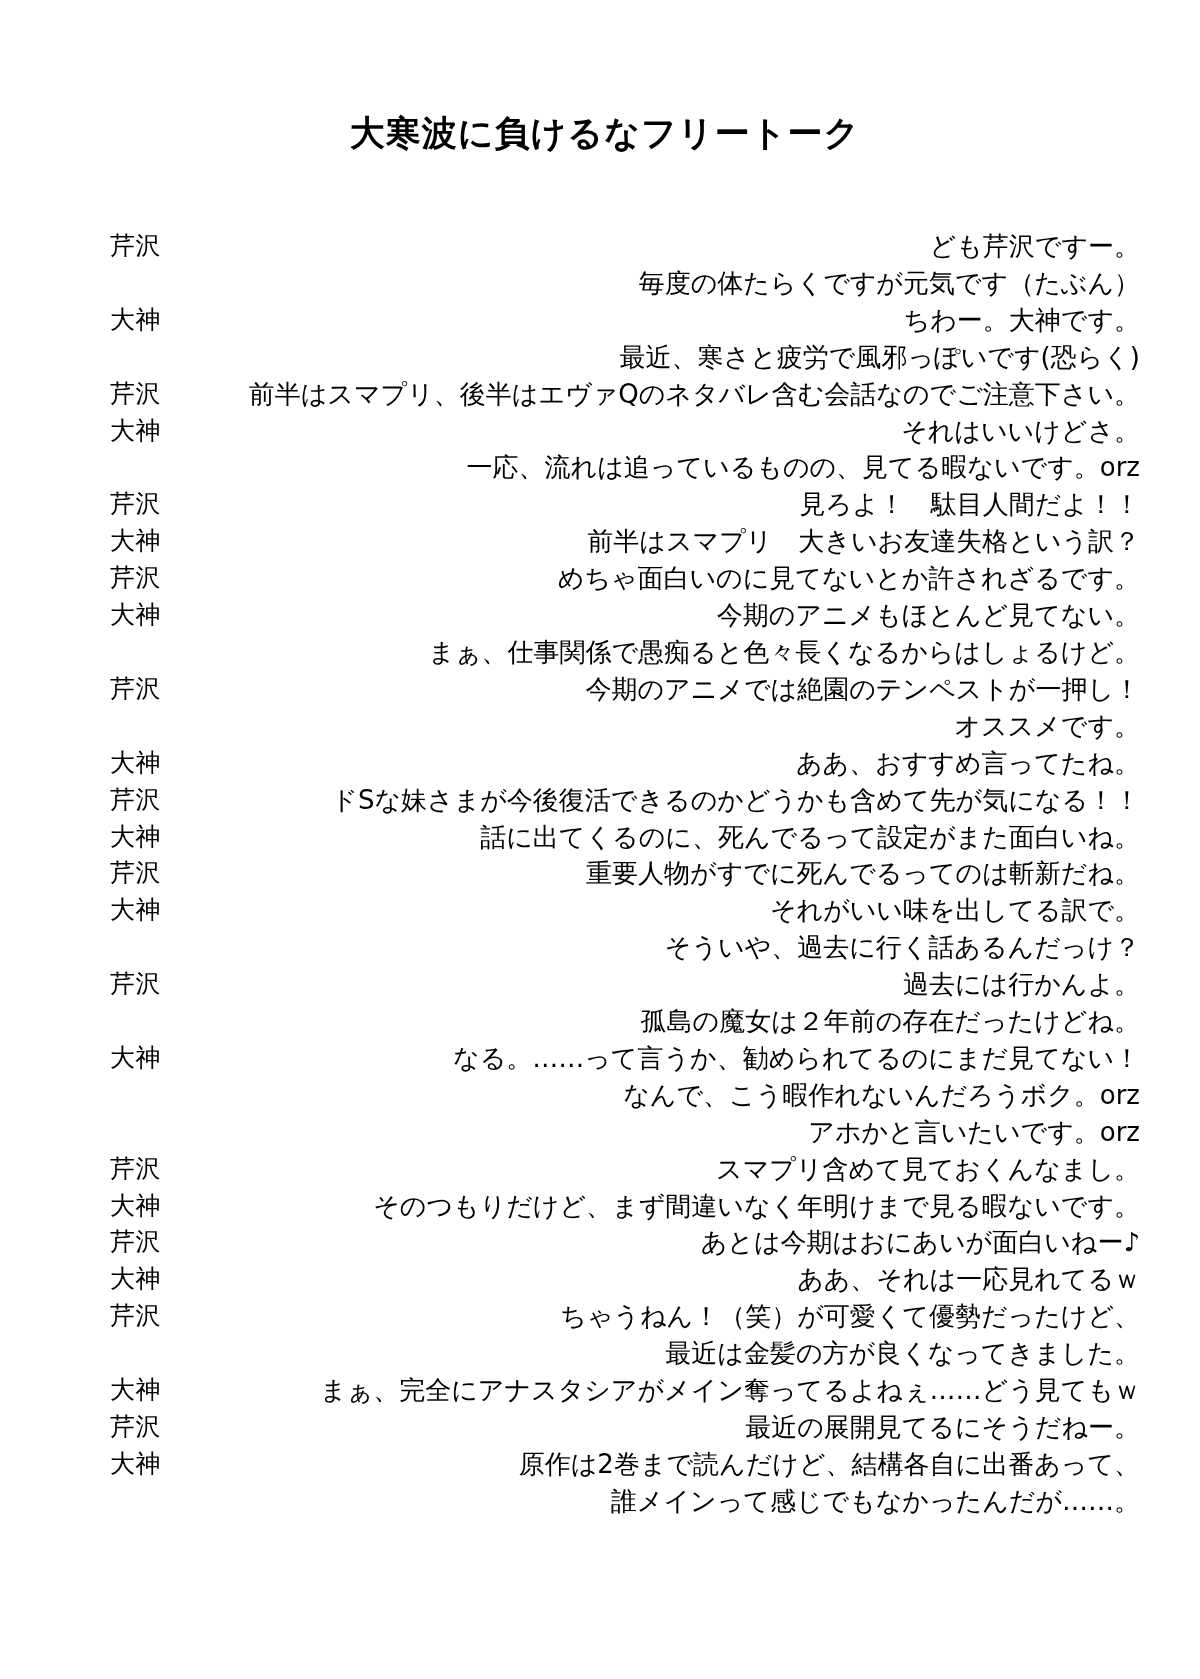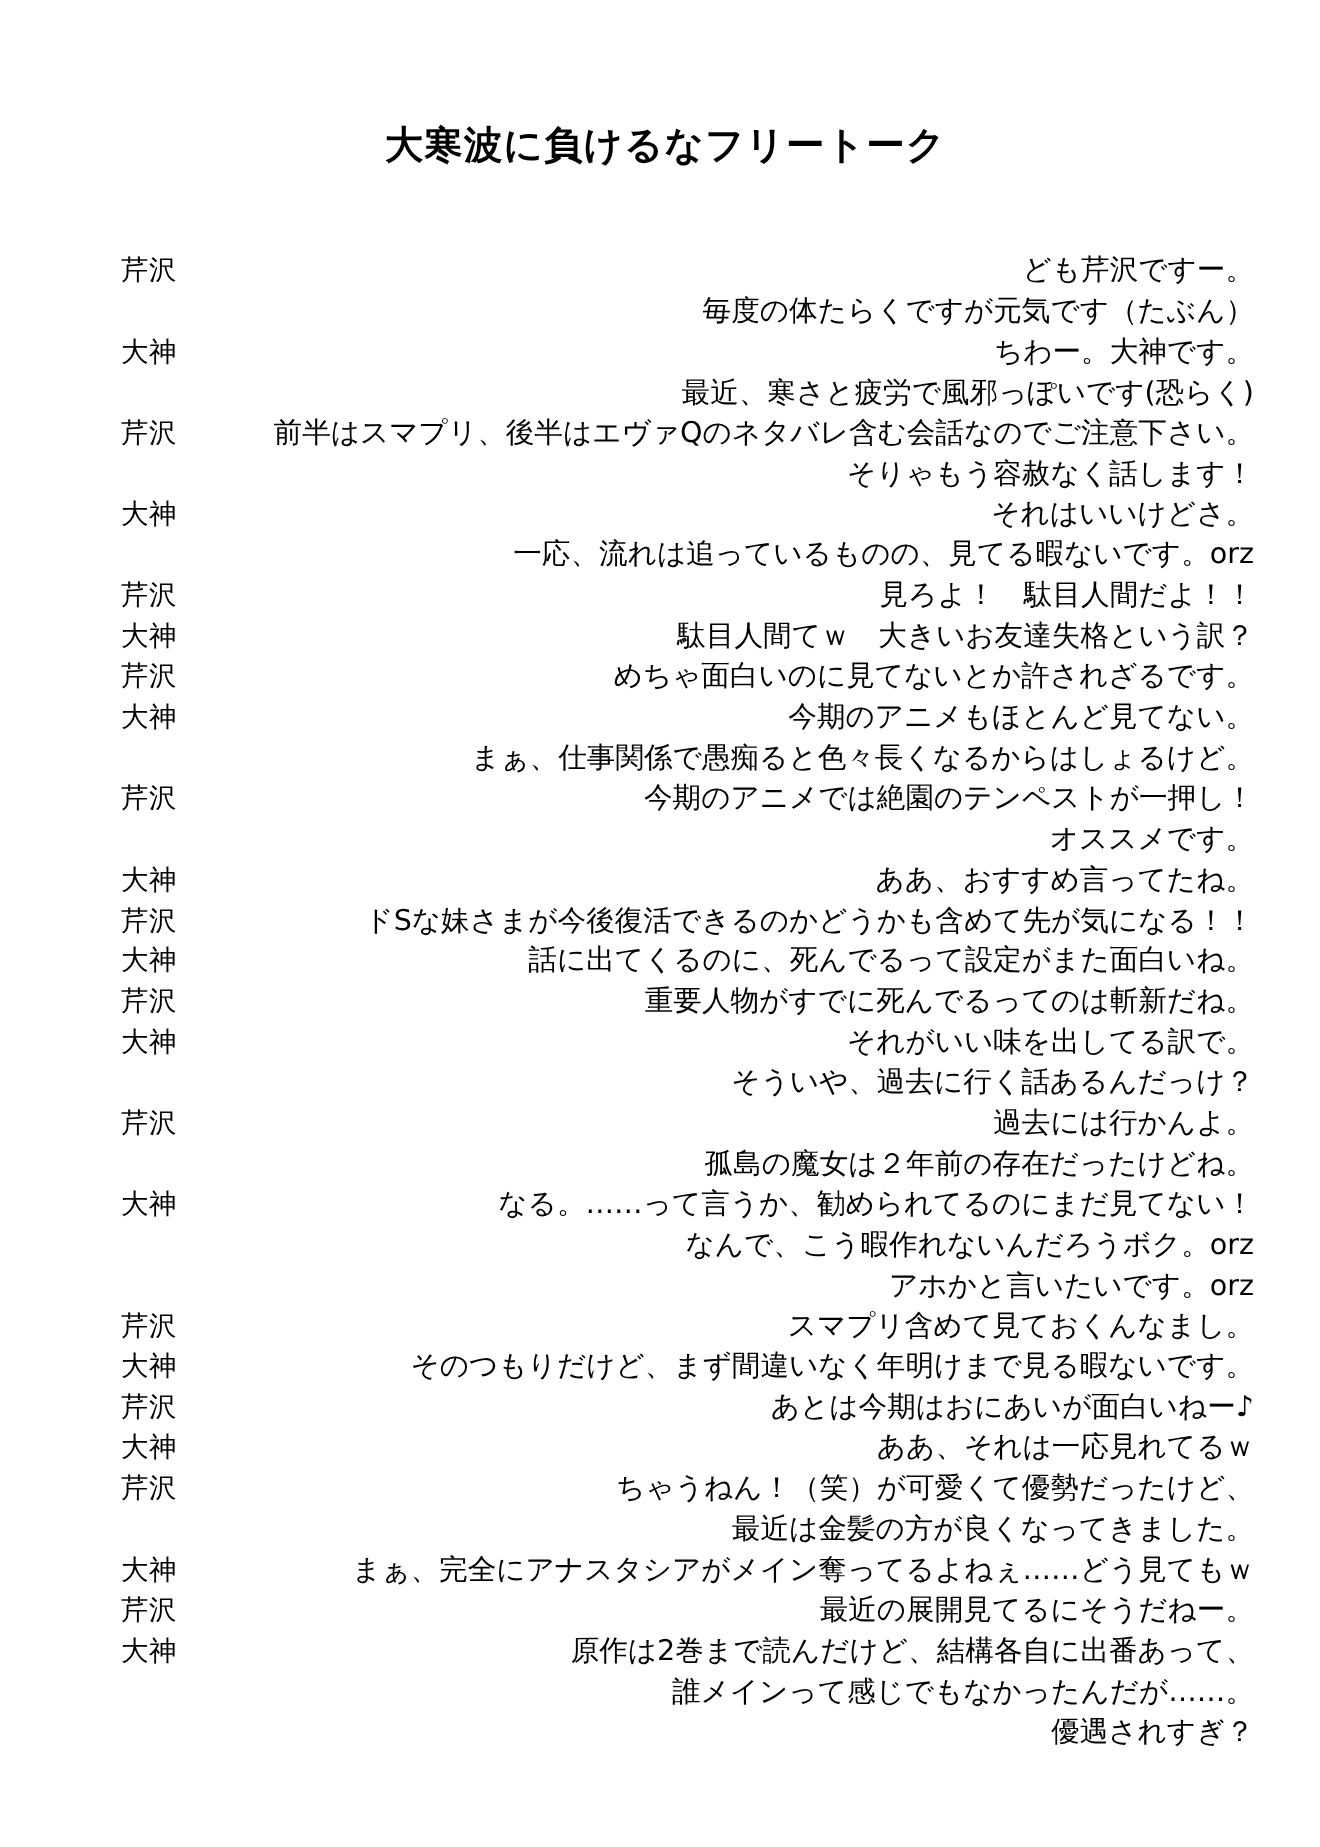--- a/index.html
+++ b/index.html
@@ -85,40 +85,39 @@
         <div class="speaker">大神</div>
         <div class="utterances">
           <div class="utt">ちわー。大神です。</div>
           <div class="utt">最近、寒さと疲労で風邪っぽいです(恐らく)</div>
         </div>
       </div>
       <div class="line">
         <div class="speaker">芹沢</div>
         <div class="utterances">
           <div class="utt">前半はスマプリ、後半はエヴァQのネタバレ含む会話なのでご注意下さい。</div>
-          <div class="utt">そりゃもう容赦なく話します！</div>
         </div>
       </div>
       <div class="line">
         <div class="speaker">大神</div>
         <div class="utterances">
           <div class="utt">それはいいけどさ。</div>
           <div class="utt">一応、流れは追っているものの、見てる暇ないです。orz</div>
         </div>
       </div>
       <div class="line">
         <div class="speaker">芹沢</div>
         <div class="utterances">
           <div class="utt">見ろよ！　駄目人間だよ！！</div>
         </div>
       </div>
       <div class="line">
         <div class="speaker">大神</div>
         <div class="utterances">
-          <div class="utt">駄目人間てｗ　大きいお友達失格という訳？</div>
+          <div class="utt">前半はスマプリ　大きいお友達失格という訳？</div>
         </div>
       </div>
       <div class="line">
         <div class="speaker">芹沢</div>
         <div class="utterances">
           <div class="utt">めちゃ面白いのに見てないとか許されざるです。</div>
         </div>
       </div>
       <div class="line">
         <div class="speaker">大神</div>
@@ -221,18 +220,17 @@
         <div class="speaker">芹沢</div>
         <div class="utterances">
           <div class="utt">最近の展開見てるにそうだねー。</div>
         </div>
       </div>
       <div class="line">
         <div class="speaker">大神</div>
         <div class="utterances">
           <div class="utt">原作は2巻まで読んだけど、結構各自に出番あって、</div>
           <div class="utt">誰メインって感じでもなかったんだが……。</div>
-          <div class="utt">優遇されすぎ？</div>
         </div>
       </div>
     </div>
 
 </div>
 
 </body></html>

